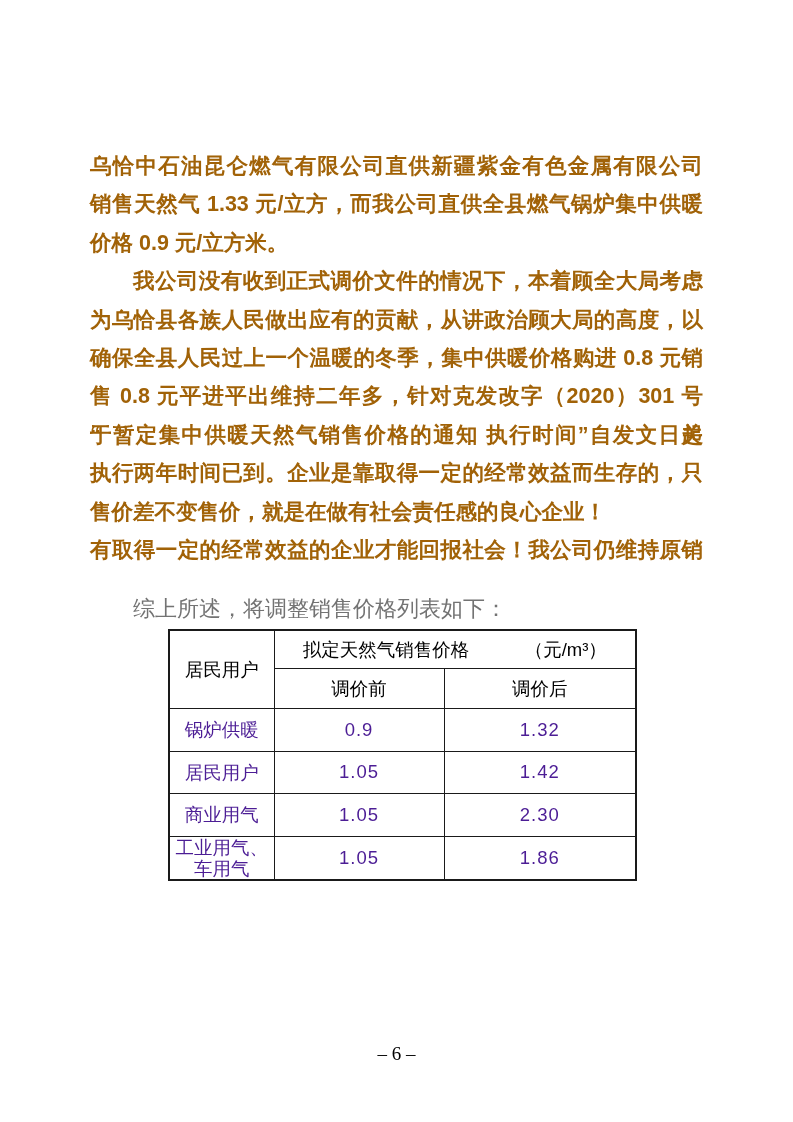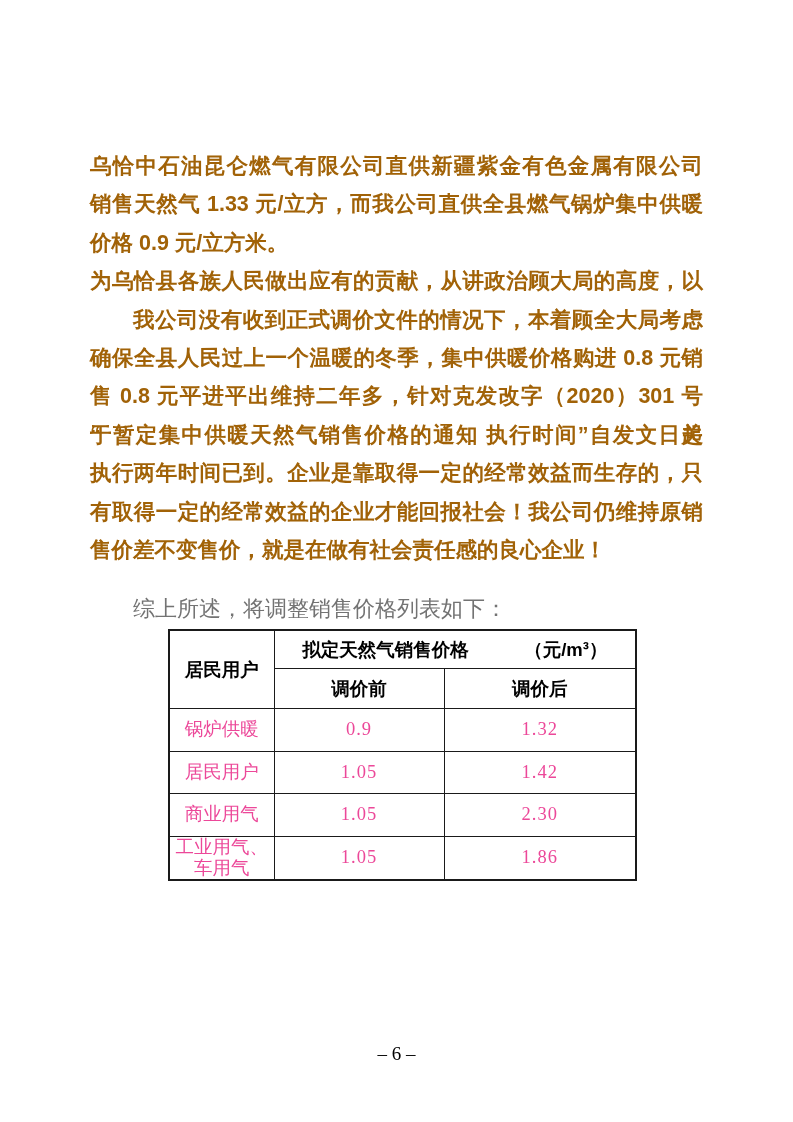--- a/index.html
+++ b/index.html
@@ -77,30 +77,30 @@
     padding: 0;
     text-align: center;
     vertical-align: middle;
     overflow: hidden;
   }
   table.price-table {
     border: 2.5px solid #1a1a1a;
   }
   th.hdr {
     font-family: "Liberation Sans", sans-serif;
-    font-weight: 700;
+    font-weight: 400;
     font-size: 18.5px;
     color: #000;
   }
   td.cell {
-    font-family: Liberation Serif, serif;
+    font-family: Liberation Sans, sans-serif;
     font-weight: 400;
     font-size: 18.5px;
     letter-spacing: 1px;
-    color: #ec4899;
+    color: #4c1d95;
     margin-left: 25px;
   }
   td.cell.cat {
     letter-spacing: 0;
     line-height: 21px;
     padding: 0 2px;
   }
   tr.hrow1 { height: 38px; }
   tr.hrow2 { height: 40px; }
   tr.r1 { height: 43px; }
@@ -128,28 +128,28 @@
 
   <div class="text-block">
 
     <div class="para">
       <div class="line jl">乌恰中石油昆仑燃气有限公司直供新疆紫金有色金属有限公司</div>
       <div class="line jl">销售天然气 1.33 元/立方，而我公司直供全县燃气锅炉集中供暖</div>
       <div class="line">价格 0.9 元/立方米。</div>
     </div>
 
     <div class="para">
+      <div class="line jl indent">我公司没有收到正式调价文件的情况下，本着顾全大局考虑</div>
       <div class="line jl">为乌恰县各族人民做出应有的贡献，从讲政治顾大局的高度，以</div>
-      <div class="line jl indent">我公司没有收到正式调价文件的情况下，本着顾全大局考虑</div>
       <div class="line jl">确保全县人民过上一个温暖的冬季，集中供暖价格购进 0.8 元销</div>
       <div class="line jl">售 0.8 元平进平出维持二年多，针对克发改字（2020）301 号 “关</div>
       <div class="line jl">于暂定集中供暖天然气销售价格的通知  执行时间”自发文日起</div>
       <div class="line jl">执行两年时间已到。企业是靠取得一定的经常效益而生存的，只</div>
+      <div class="line">售价差不变售价，就是在做有社会责任感的良心企业！</div>
       <div class="line jl">有取得一定的经常效益的企业才能回报社会！我公司仍维持原销</div>
-      <div class="line">售价差不变售价，就是在做有社会责任感的良心企业！</div>
     </div>
 
   </div>
 
   <div class="summary-line">综上所述，将调整销售价格列表如下：</div>
 
   <table class="price-table">
     <colgroup>
       <col style="width:105px">
       <col style="width:170px">

